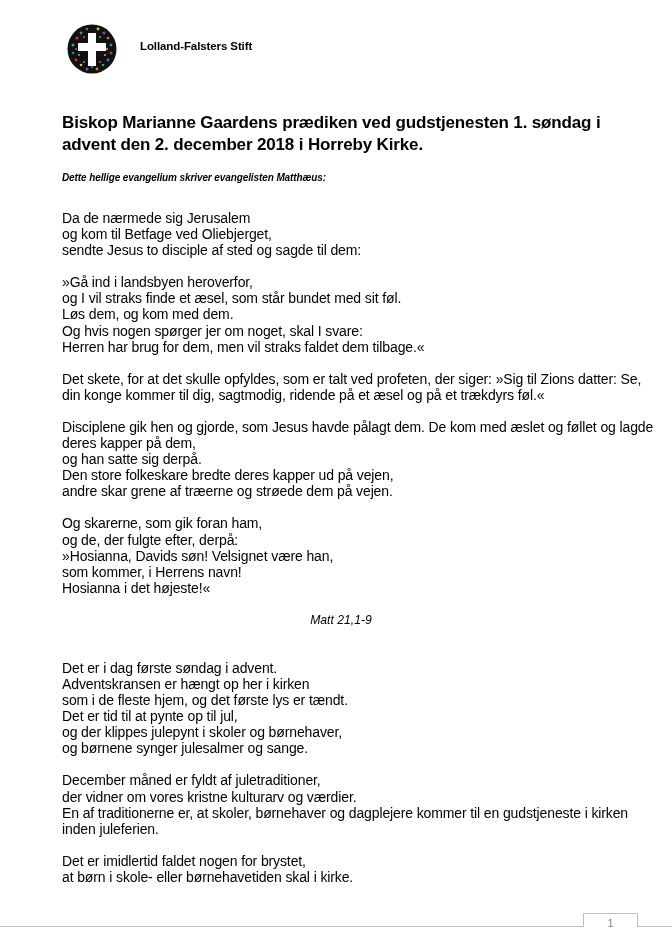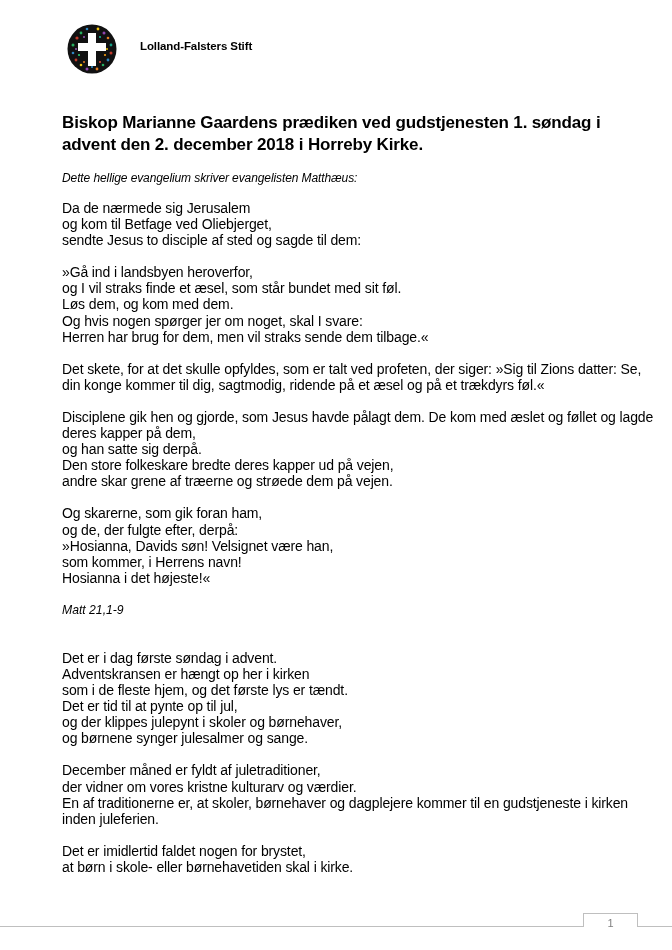--- a/index.html
+++ b/index.html
@@ -37,42 +37,42 @@
       width: 560px;
     }
     .title {
       font-size: 17px;
       font-weight: bold;
       line-height: 22px;
       margin: 0 0 14px 0;
       letter-spacing: -0.15px;
     }
     .intro {
-      font-size: 12px;
+      font-size: 10px;
       font-style: italic;
-      font-weight: normal;
+      font-weight: bold;
       line-height: 16px;
-      margin: 0 0 14px 0;
+      margin: 0 0 24px 0;
       letter-spacing: -0.1px;
     }
     .para {
       font-size: 14px;
       line-height: 16.1px;
       margin: 0 0 16px 0;
       letter-spacing: -0.12px;
     }
     .para .line {
       display: block;
       white-space: nowrap;
     }
     .reference {
       font-size: 12.2px;
       font-style: italic;
       line-height: 16px;
-      text-align: left;
+      text-align: center;
       margin: 2px 2px 32px 0;
     }
     .footer-line-left {
       position: absolute;
       left: 0;
       top: 926px;
       width: 584px;
       height: 1px;
       background: #bfbfbf;
     }
@@ -147,21 +147,21 @@
     <span class="line">Da de nærmede sig Jerusalem</span>
     <span class="line">og kom til Betfage ved Oliebjerget,</span>
     <span class="line">sendte Jesus to disciple af sted og sagde til dem:</span>
   </div>
 
   <div class="para">
     <span class="line">»Gå ind i landsbyen heroverfor,</span>
     <span class="line">og I vil straks finde et æsel, som står bundet med sit føl.</span>
     <span class="line">Løs dem, og kom med dem.</span>
     <span class="line">Og hvis nogen spørger jer om noget, skal I svare:</span>
-    <span class="line">Herren har brug for dem, men vil straks sende dem tilbage.«</span>
+    <span class="line">Herren har brug for dem, men vil straks faldet dem tilbage.«</span>
   </div>
 
   <div class="para">
     <span class="line">Det skete, for at det skulle opfyldes, som er talt ved profeten, der siger: »Sig til Zions datter: Se,</span>
     <span class="line">din konge kommer til dig, sagtmodig, ridende på et æsel og på et trækdyrs føl.«</span>
   </div>
 
   <div class="para">
     <span class="line">Disciplene gik hen og gjorde, som Jesus havde pålagt dem. De kom med æslet og føllet og lagde</span>
     <span class="line">deres kapper på dem,</span>

